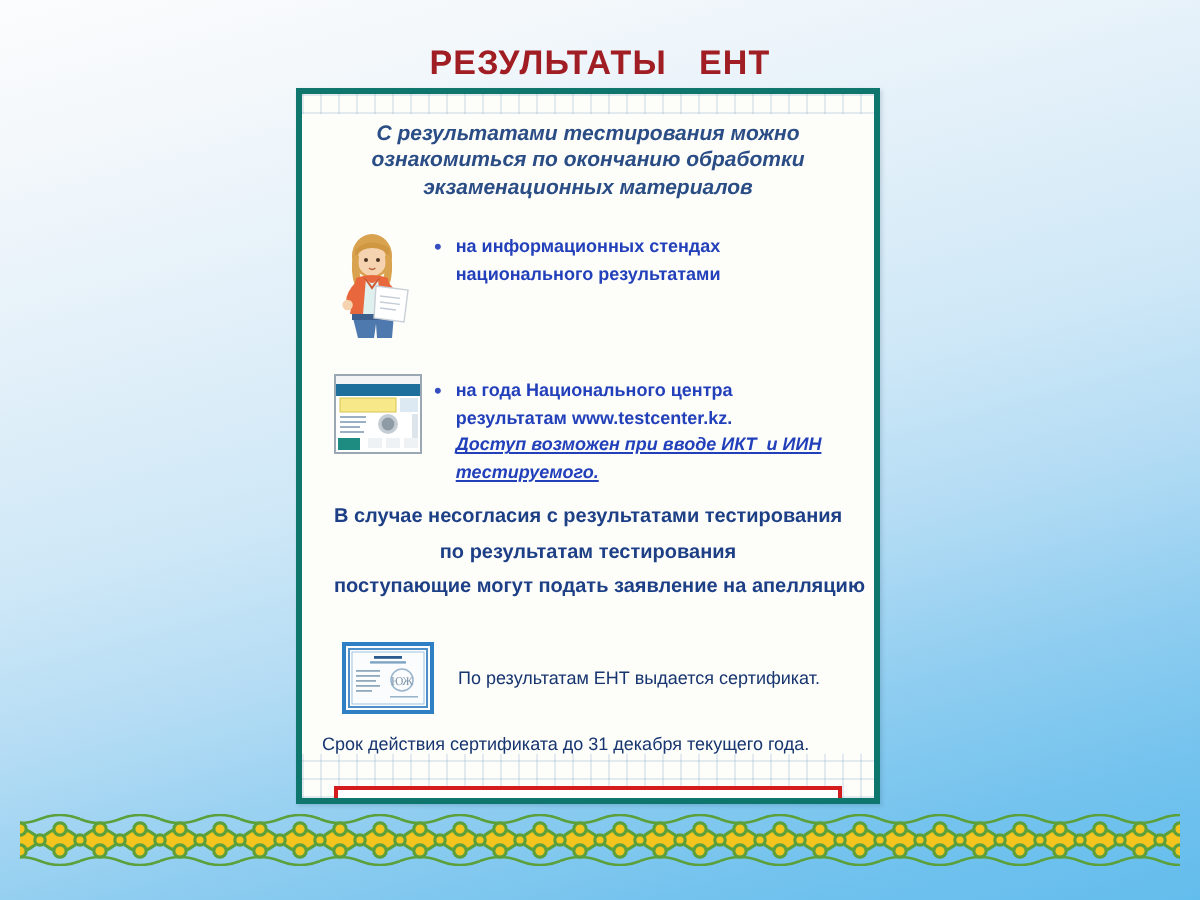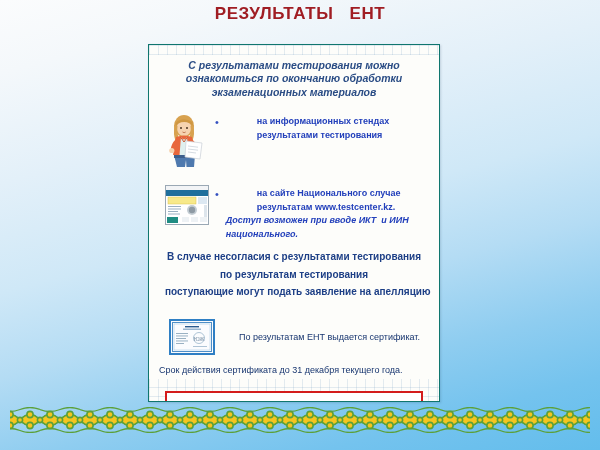--- a/index.html
+++ b/index.html
@@ -17,40 +17,40 @@
         #b4dcf4 62%,
         #8fcdf0 76%,
         #74c3ee 88%,
         #63bdec 100%);
     position: relative;
   }
 
   
   .slide-title {
     position: absolute;
-    top: 4px;
+    top: 22px;
     left: 0;
     width: 100%;
     text-align: center;
     font-size: 17px;
     font-weight: bold;
     color: #a01d23;
     letter-spacing: 0.6px;
     white-space: pre;
   }
 
   
   .panel {
     position: absolute;
     left: 148px;
     top: 44px;
     width: 292px;
     height: 358px;
     background: #fdfdfa;
-    border: 1px solid #0f766e;
+    border: 3px solid #0f766e;
     box-shadow: 1px 1px 2px rgba(40,70,100,0.18);
     overflow: hidden;
   }
   
   .panel::before {
     content: "";
     position: absolute;
     inset: 0;
     background-image:
       repeating-linear-gradient(to right, rgba(120,160,195,0.20) 0 1px, transparent 1px 9px),
@@ -114,25 +114,26 @@
     font-size: 11px;
     line-height: 1.35;
     flex: 0 0 auto;
   }
   .bullet-body {
     font-size: 9px;
     font-weight: bold;
     line-height: 1.5;
     color: #2340bb;
   }
-  .bullet-body .ln { display: block; white-space: pre; margin-left: 31px; }
+  .bullet-body .ln { display: block; white-space: pre; }
   .bullet-body .ital {
     display: block;
     font-style: italic;
     white-space: pre;
+    text-decoration: underline;
   }
 
   
   .girl { position: relative; width: 42px; height: 62px; }
   .girl svg { display: block; }
 
   
   .site-thumb {
     width: 44px;
     height: 40px;
@@ -152,21 +153,21 @@
     color: #1d3f86;
     padding: 0 6px;
   }
   .appeal .ln { display: block; white-space: pre; }
 
   
   .cert-row {
     margin-top: 18px;
     display: flex;
     align-items: center;
-    gap: 24px;
+    gap: 12px;
     padding-left: 10px;
   }
   .cert-thumb {
     width: 46px;
     height: 36px;
     border: 2px solid #2f7fc4;
     background: #eaf3fb;
     position: relative;
     overflow: hidden;
     flex: 0 0 auto;
@@ -256,21 +257,21 @@
 
             <path d="M20 28 l16 2 l-2 16 l-15 -2z" fill="#ffffff" stroke="#c9cfd6" stroke-width="0.7"></path>
             <path d="M22 33 l10 1.2 M22 36 l10 1.2 M22 39 l8 1" stroke="#c3ccd4" stroke-width="0.7"></path>
           </svg>
         </div>
       </div>
       <div class="bullet-text">
         <span class="bullet-dot">•</span>
         <span class="bullet-body">
           <span class="ln">на информационных стендах</span>
-          <span class="ln">результатами тестирования</span>
+          <span class="ln">национального результатами</span>
         </span>
       </div>
     </div>
 
     <div class="bullet-row second">
       <div class="thumb-col">
         <div class="site-thumb">
           <svg width="42" height="38" viewBox="0 0 42 38">
             <rect width="42" height="38" fill="#ffffff"></rect>
             <rect x="0" y="0" width="42" height="4" fill="#f2f4f6"></rect>
@@ -287,24 +288,24 @@
             <rect x="16" y="31" width="7" height="5" fill="#eef2f5"></rect>
             <rect x="25" y="31" width="7" height="5" fill="#eef2f5"></rect>
             <rect x="34" y="31" width="7" height="5" fill="#eef2f5"></rect>
             <rect x="38" y="19" width="3" height="12" fill="#dde5ec"></rect>
           </svg>
         </div>
       </div>
       <div class="bullet-text">
         <span class="bullet-dot">•</span>
         <span class="bullet-body">
-          <span class="ln">на сайте Национального случае</span>
+          <span class="ln">на года Национального центра</span>
           <span class="ln">результатам www.testcenter.kz.</span>
           <span class="ital">Доступ возможен при вводе ИКТ  и ИИН</span>
-          <span class="ital">национального.</span>
+          <span class="ital">тестируемого.</span>
         </span>
       </div>
     </div>
 
     <div class="appeal">
       <span class="ln">В случае несогласия с результатами тестирования</span>
       <span class="ln">по результатам тестирования</span>
       <span class="ln">поступающие могут подать заявление на апелляцию</span>
     </div>
 

